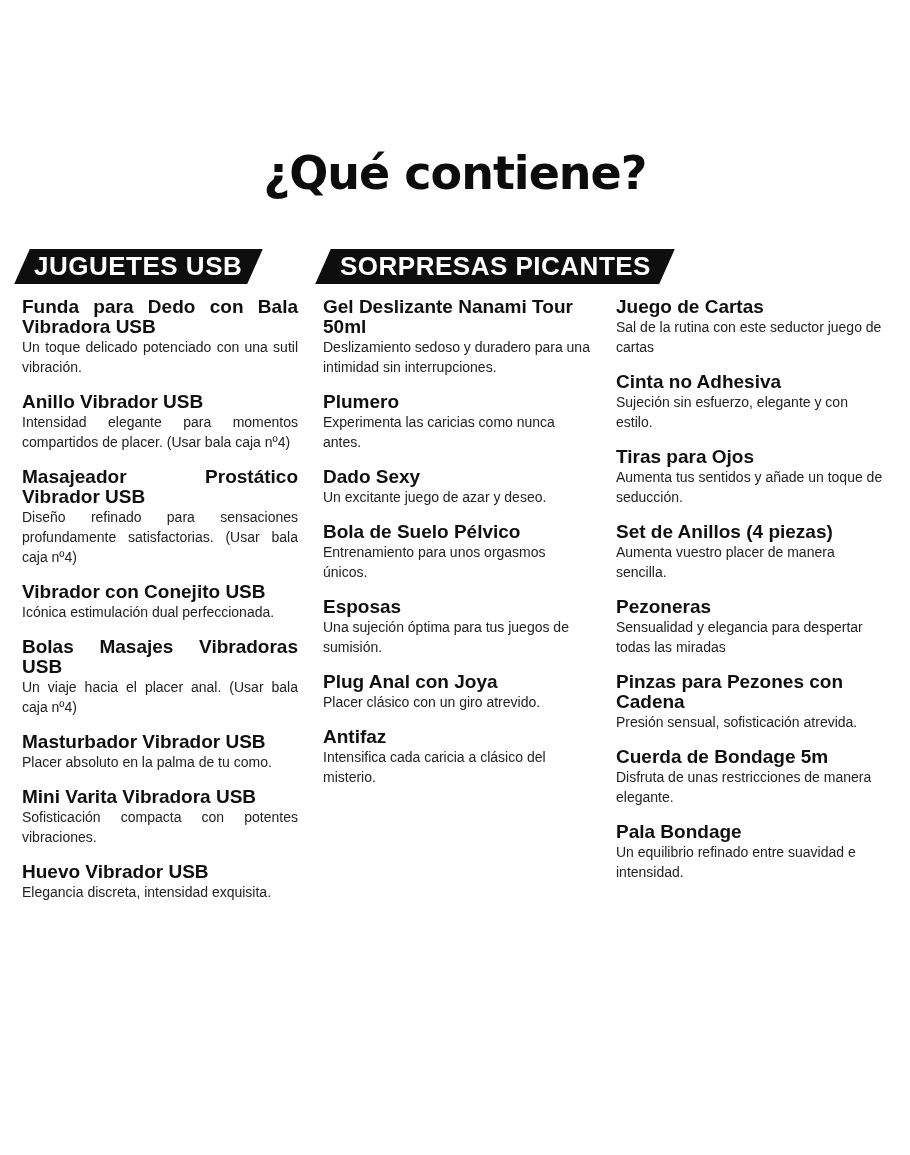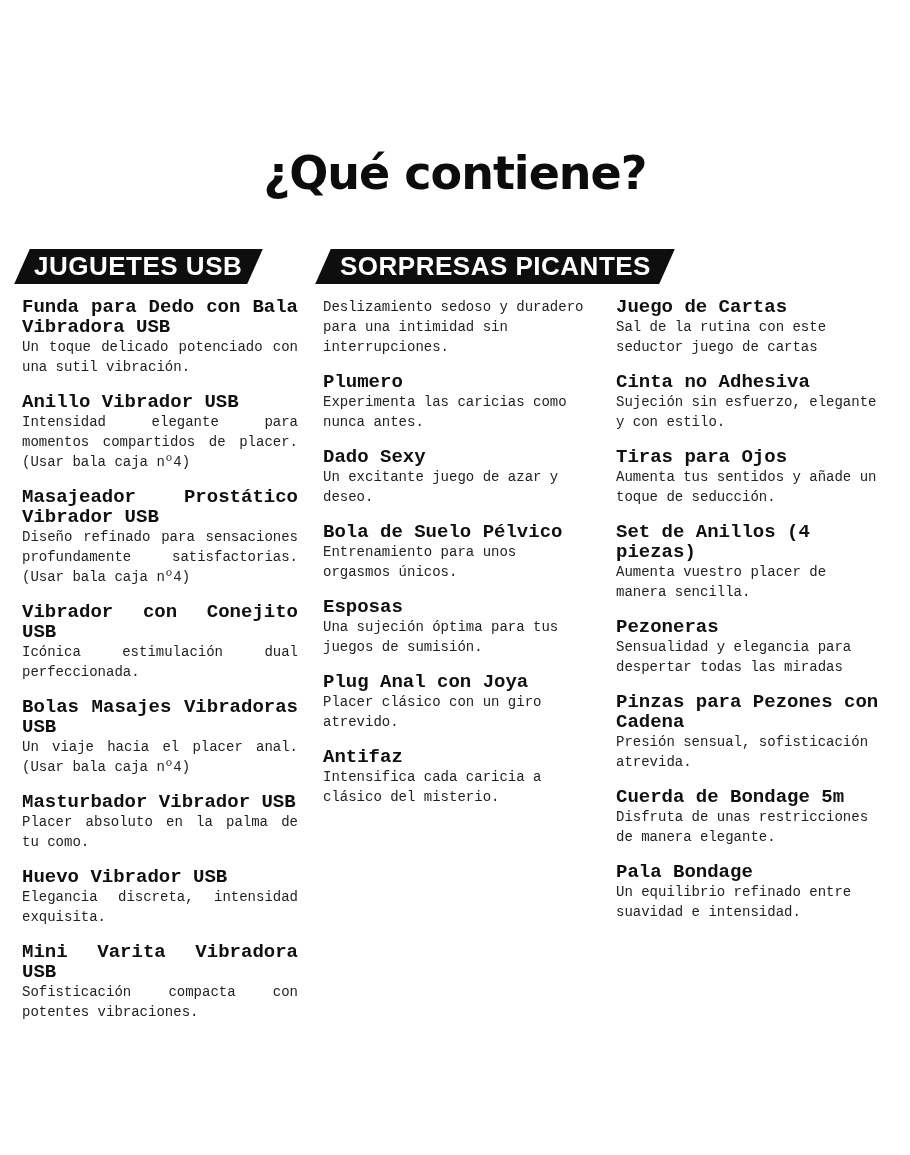--- a/index.html
+++ b/index.html
@@ -49,21 +49,21 @@
     transform: skewX(24deg);
     color: #ffffff;
     font-weight: 700;
     font-size: 26px;
     letter-spacing: 0.5px;
     white-space: nowrap;
     font-family: "Liberation Sans", sans-serif;
   }
   .banner-spacer { height: 48px; }
   .items { display: block; }
-  .item { margin-bottom: 15px; font-family: Liberation Mono, monospace; }
+  .item { margin-bottom: 15px; }
   .item:last-child { margin-bottom: 0; }
   .item-name {
     font-size: 19px;
     line-height: 20px;
     font-weight: 700;
     color: #101010;
   }
   .item-desc {
     font-size: 14px;
     line-height: 20px;
@@ -112,37 +112,38 @@
     <div class="item-name">Bolas Masajes Vibradoras USB</div>
     <div class="item-desc">Un viaje hacia el placer anal. (Usar bala caja nº4)</div>
   </div>
 
   <div class="item">
     <div class="item-name">Masturbador Vibrador USB</div>
     <div class="item-desc">Placer absoluto en la palma de tu como.</div>
   </div>
 
   <div class="item">
+    <div class="item-name">Mini Varita Vibradora USB</div>
+    <div class="item-desc">Sofisticación compacta con potentes vibraciones.</div>
+  </div>
+
+  <div class="item">
     <div class="item-name">Huevo Vibrador USB</div>
     <div class="item-desc">Elegancia discreta, intensidad exquisita.</div>
-  </div>
-
-  <div class="item">
-    <div class="item-name">Mini Varita Vibradora USB</div>
-    <div class="item-desc">Sofisticación compacta con potentes vibraciones.</div>
   </div>
 </div>
     </div>
 
     <div class="col">
       <div class="banner banner-wide">
         <span class="banner-label">SORPRESAS PICANTES</span>
       </div>
       <div class="items">
   <div class="item">
+    <div class="item-name">Gel Deslizante Nanami Tour 50ml</div>
     <div class="item-desc">Deslizamiento sedoso y duradero para una intimidad sin interrupciones.</div>
   </div>
 
   <div class="item">
     <div class="item-name">Plumero</div>
     <div class="item-desc">Experimenta las caricias como nunca antes.</div>
   </div>
 
   <div class="item">
     <div class="item-name">Dado Sexy</div>

